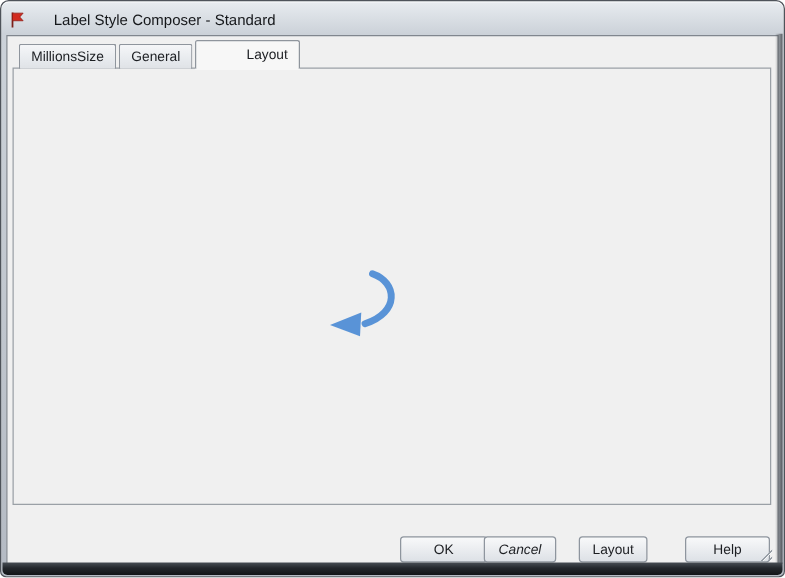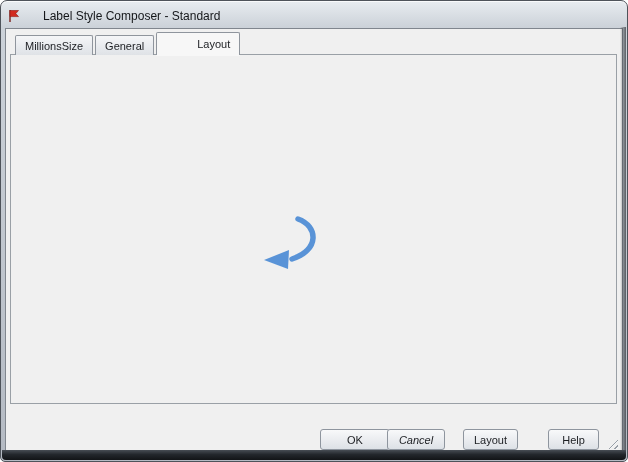--- a/index.html
+++ b/index.html
@@ -335,21 +335,21 @@
             <rect x="203" y="24" width="51" height="51" fill="rgba(148,153,159,0.75)" stroke="#abb1b8" stroke-width="1"></rect>
             <rect x="210" y="31" width="37" height="37" fill="none" stroke="rgba(213,216,221,0.55)" stroke-width="1"></rect>
             <text x="228.5" y="54" text-anchor="middle" font-family="Liberation Sans, sans-serif" font-size="11" font-weight="bold" fill="#3b4046">TOP</text>
           </g>
         </svg>
       </div>
 
       <div class="btn" style="left:314px;width:70px;">OK</div>
       <div class="btn" style="left:381px;width:58px;font-style:italic;">Cancel</div>
       <div class="btn" style="left:457px;width:55px;">Layout</div>
-      <div class="btn" style="left:542px;width:51px;">Help</div>
+      <div class="btn" style="left:542px;width:68px;">Help</div>
 
       <div class="resize-grip"></div>
 
       <svg class="overlay" width="618" height="424" viewBox="0 0 618 424">
         <path d="M 292,190 C 312,197 314,221 286,230" fill="none" stroke="#4c8bd5" stroke-width="5.5" stroke-linecap="round" opacity="0.92"></path>
         <polygon points="258,231 283,221 282,240" fill="#4c8bd5" opacity="0.92"></polygon>
       </svg>
     </div>
 
     <div class="frame-right"></div>

